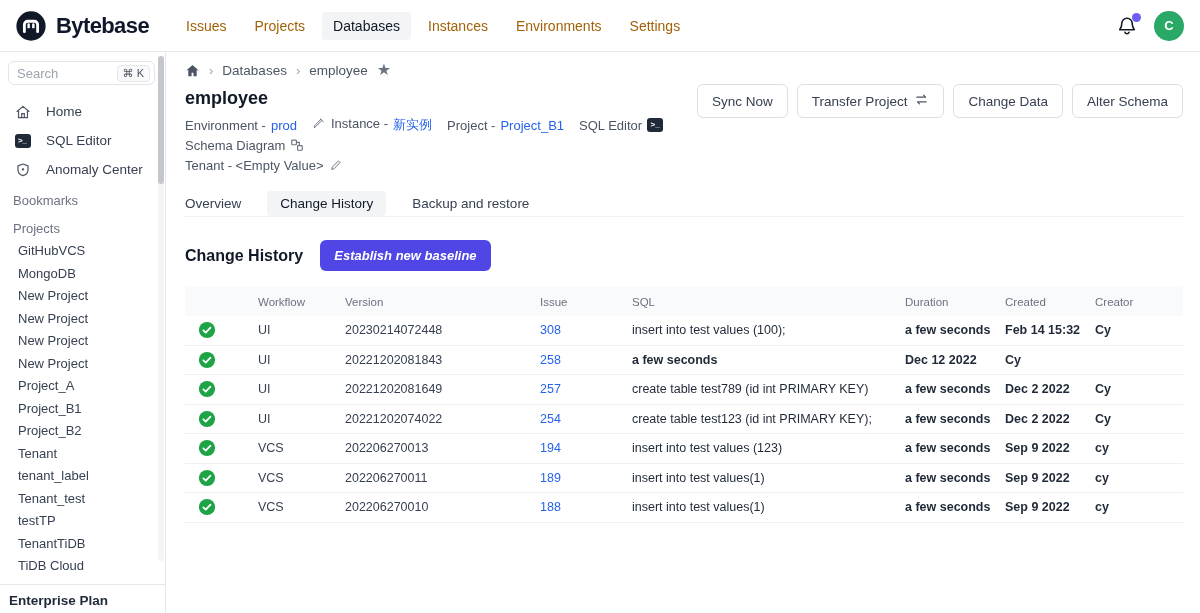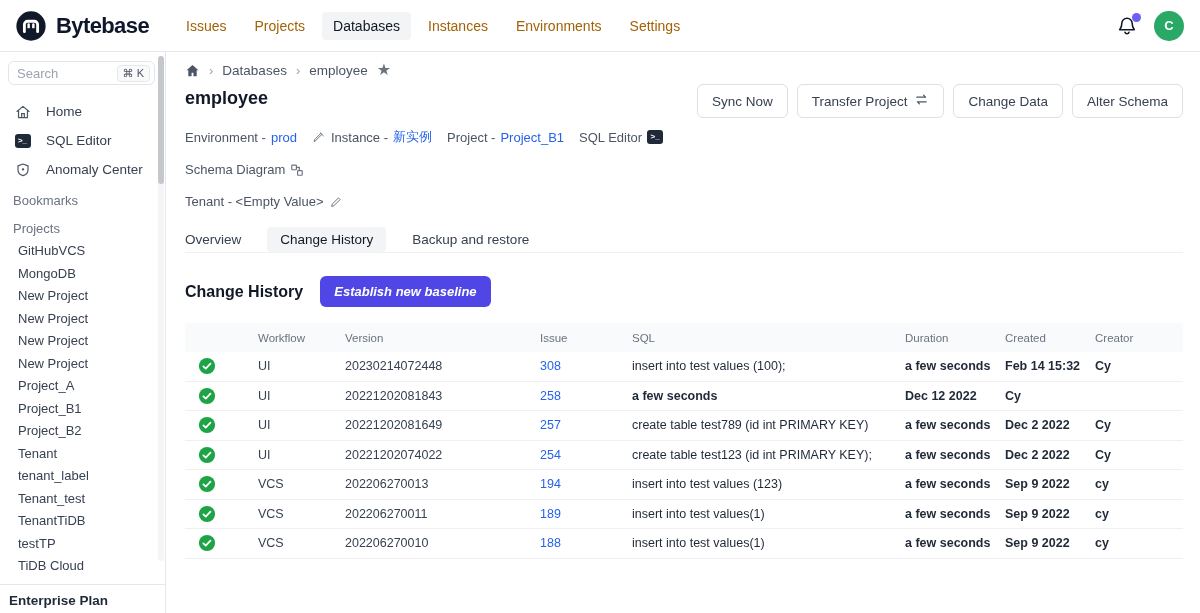--- a/index.html
+++ b/index.html
@@ -49,21 +49,21 @@
   .breadcrumb .icon svg { width:15px; height:15px; }
   .crumb { cursor:pointer; }
   .crumb-sep { color:#9ca3af; font-size:13px; }
   .star { color:#6b7280; font-size:16px; line-height:1; cursor:pointer; }
 
   
   .page-head { display:flex; justify-content:space-between; align-items:flex-start; }
   .page-title { font-size:18px; font-weight:700; color:#111827; margin-top:10px; }
   .meta { margin-top:7px; font-size:13px; color:#4b5563; max-width:600px; }
   .meta-line { display:flex; align-items:center; flex-wrap:wrap; gap:4px 15px; margin-bottom:5px; }
-  .meta-seg { display:inline-flex; align-items:center; gap:5px; white-space:nowrap;margin-top:12px; }
+  .meta-seg { display:inline-flex; gap:5px; white-space:nowrap; }
   .meta-link { color:#2563eb; cursor:pointer; font-weight:500; }
   .meta .icon { color:#6b7280; display:inline-flex; }
   .meta .icon svg { width:14px; height:14px; }
   .actions { display:flex; gap:9px; margin-top:6px; }
   .btn-outline { display:inline-flex; align-items:center; gap:7px; background:#fff; border:1px solid #dcdfe4; border-radius:6px; padding:7px 14px; font-size:13.5px; color:#374151; cursor:pointer; white-space:nowrap; font-family:inherit; }
   .btn-outline .icon svg { width:15px; height:15px; color:#4b5563; }
 
   
   .tabs { display:flex; align-items:center; gap:26px; margin-top:13px; border-bottom:1px solid #f0f1f3; }
   .tab { font-size:13.5px; color:#374151; padding:5px 0; border-radius:4px; cursor:pointer; white-space:nowrap; }
@@ -164,22 +164,22 @@
           <div class="proj-item">New Project</div>
           <div class="proj-item">New Project</div>
           <div class="proj-item">New Project</div>
           <div class="proj-item">New Project</div>
           <div class="proj-item">Project_A</div>
           <div class="proj-item">Project_B1</div>
           <div class="proj-item">Project_B2</div>
           <div class="proj-item">Tenant</div>
           <div class="proj-item">tenant_label</div>
           <div class="proj-item">Tenant_test</div>
+          <div class="proj-item">testTP</div>
           <div class="proj-item">TenantTiDB</div>
-          <div class="proj-item">testTP</div>
           <div class="proj-item">TiDB Cloud</div>
         </div>
       <div class="side-divider"></div>
       <div class="side-item">
         <span class="icon">
           <svg viewBox="0 0 24 24" fill="none" stroke="currentColor" stroke-width="1.8">
               <rect x="3" y="4" width="18" height="4.5" rx="1"></rect>
               <path d="M5 8.5V19a1 1 0 0 0 1 1h12a1 1 0 0 0 1-1V8.5"></path>
               <path d="M10 12.5h4" stroke-linecap="round"></path>
             </svg>

